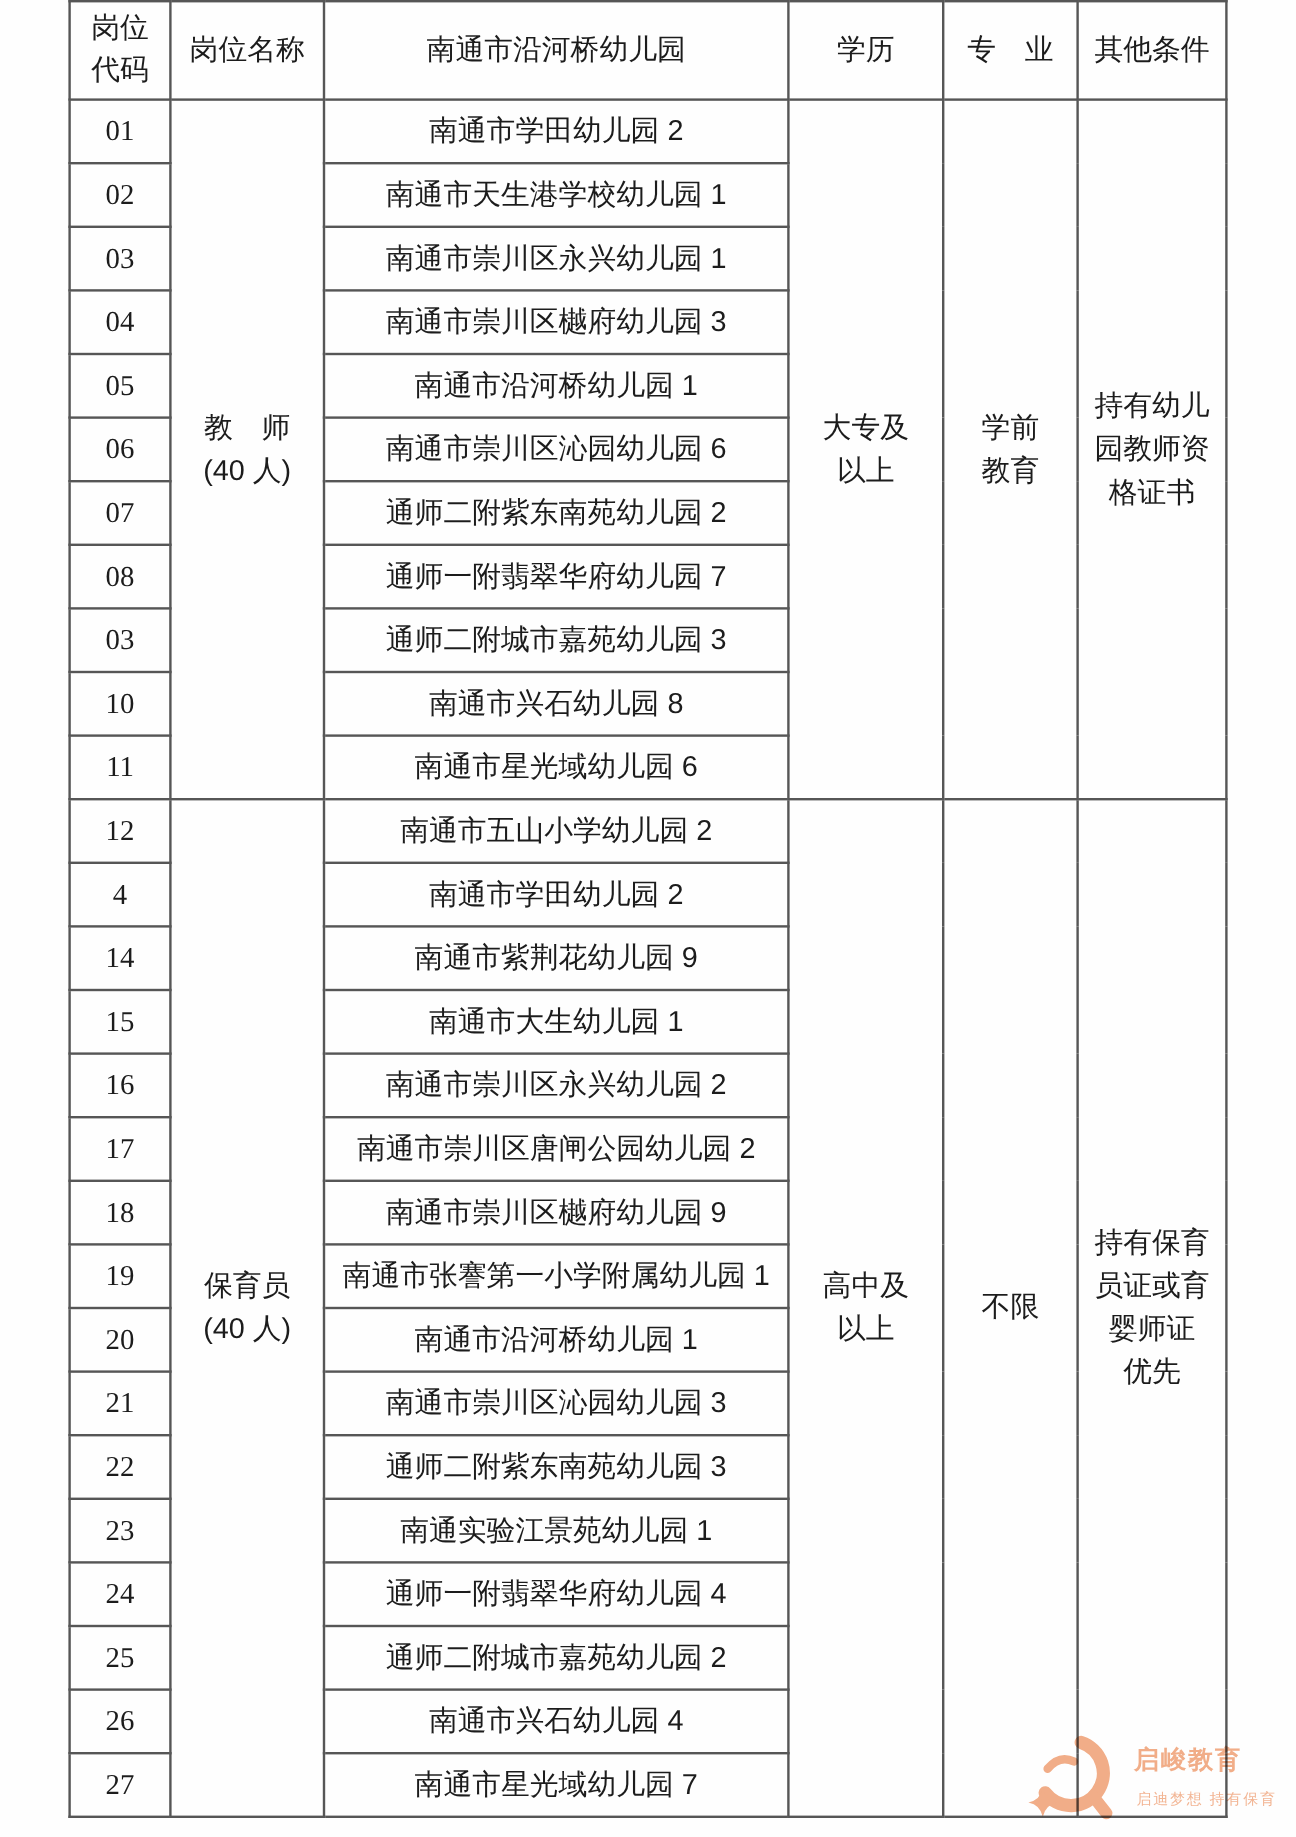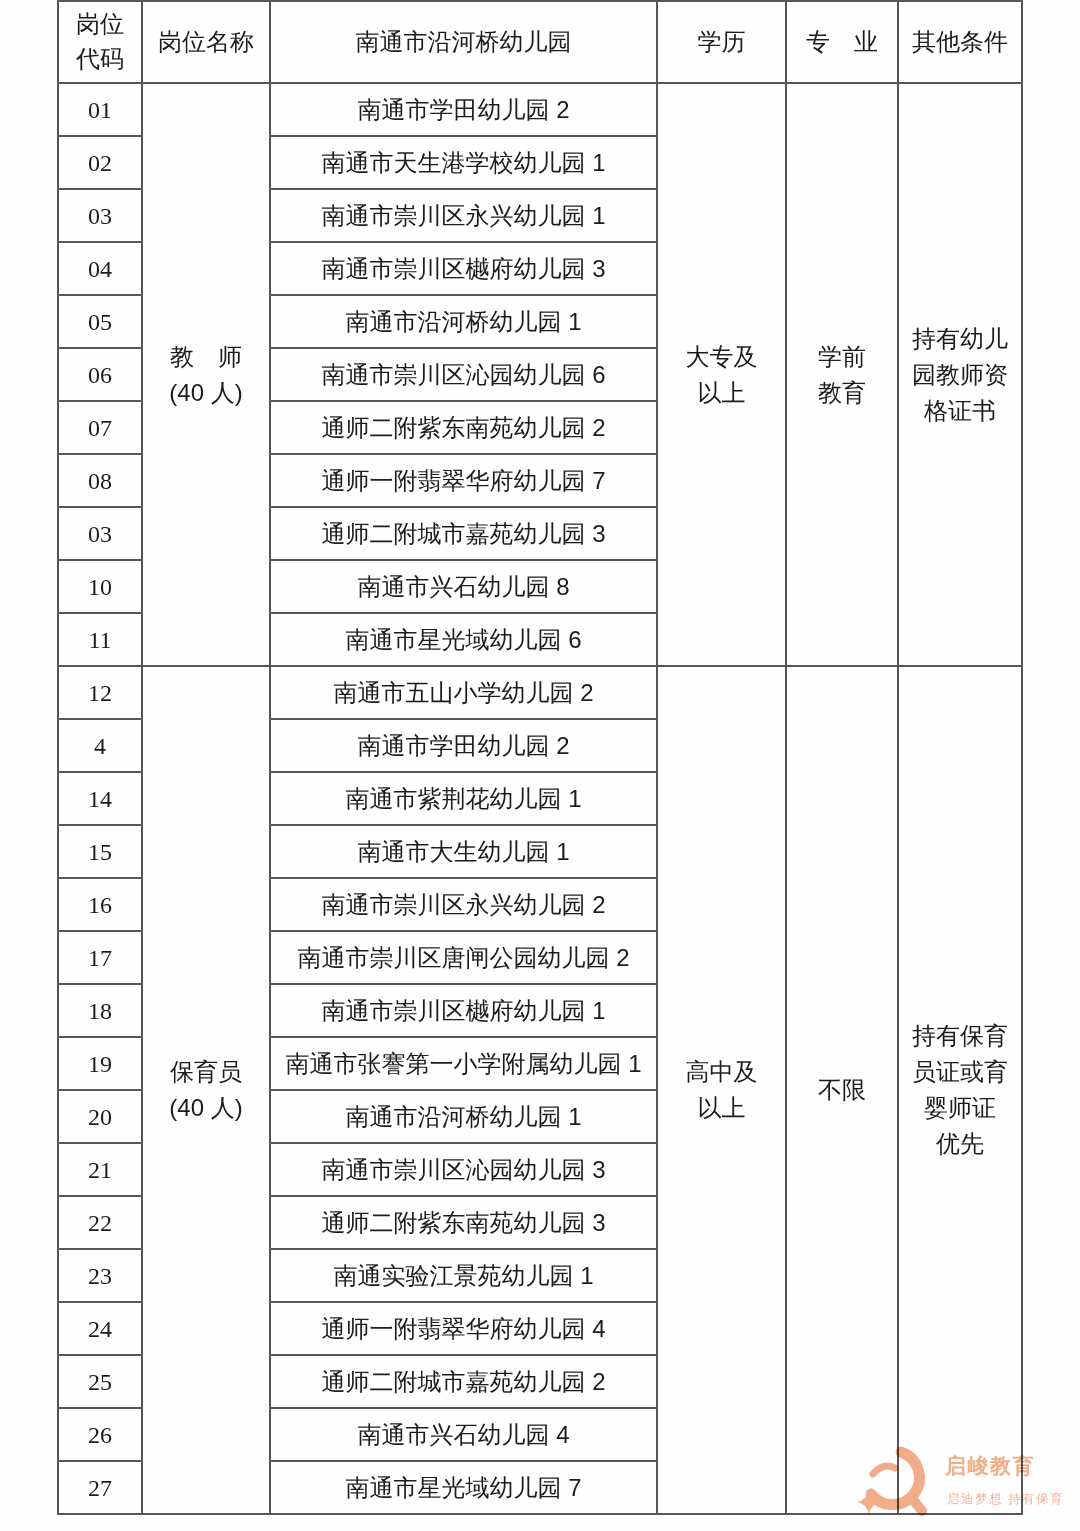--- a/index.html
+++ b/index.html
@@ -179,37 +179,37 @@
 员证或育
 婴师证
 优先</td>
         </tr>
         <tr>
           <td class="code-cell">4</td>
           <td class="unit-cell">南通市学田幼儿园 2</td>
         </tr>
         <tr>
           <td class="code-cell">14</td>
-          <td class="unit-cell">南通市紫荆花幼儿园 1</td>
+          <td class="unit-cell">南通市紫荆花幼儿园 9</td>
         </tr>
         <tr>
           <td class="code-cell">15</td>
           <td class="unit-cell">南通市大生幼儿园 1</td>
         </tr>
         <tr>
           <td class="code-cell">16</td>
           <td class="unit-cell">南通市崇川区永兴幼儿园 2</td>
         </tr>
         <tr>
           <td class="code-cell">17</td>
           <td class="unit-cell">南通市崇川区唐闸公园幼儿园 2</td>
         </tr>
         <tr>
           <td class="code-cell">18</td>
-          <td class="unit-cell">南通市崇川区樾府幼儿园 1</td>
+          <td class="unit-cell">南通市崇川区樾府幼儿园 9</td>
         </tr>
         <tr>
           <td class="code-cell">19</td>
           <td class="unit-cell">南通市张謇第一小学附属幼儿园 1</td>
         </tr>
         <tr>
           <td class="code-cell">20</td>
           <td class="unit-cell">南通市沿河桥幼儿园 1</td>
         </tr>
         <tr>

